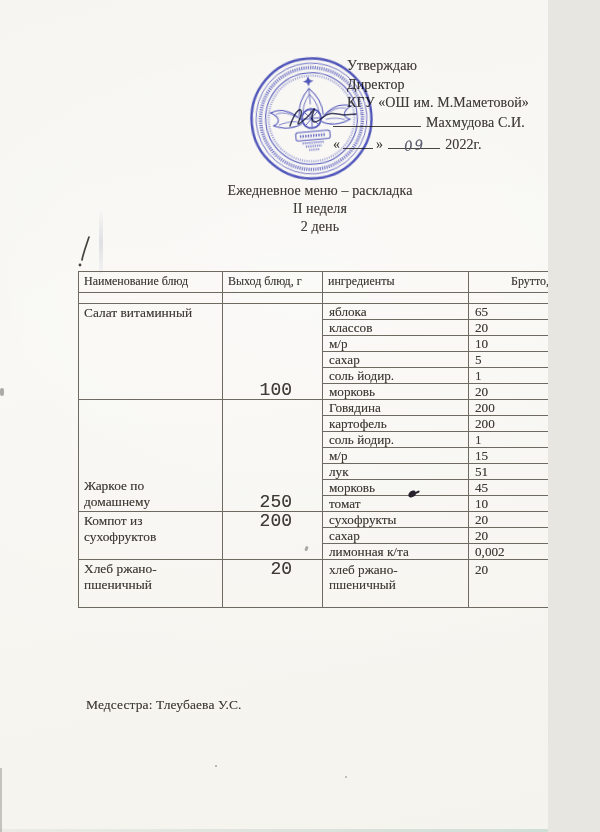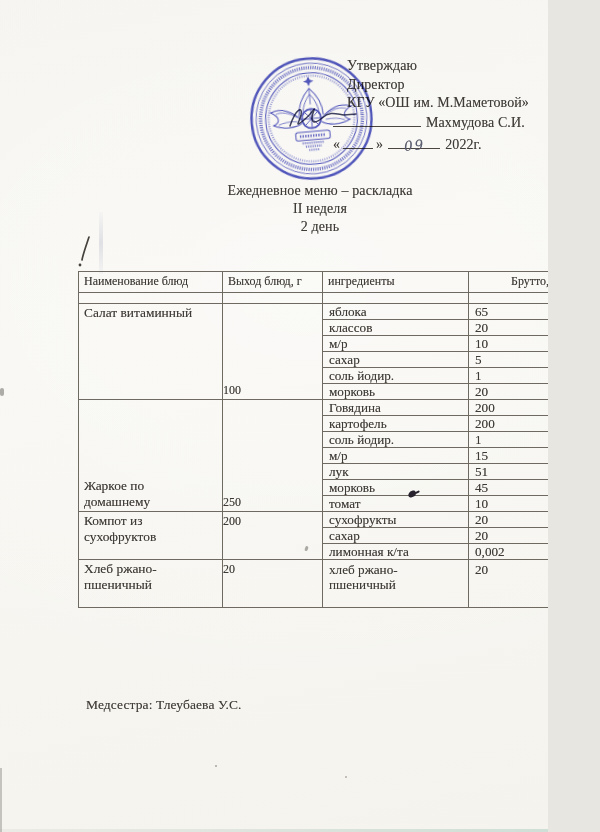--- a/index.html
+++ b/index.html
@@ -44,21 +44,21 @@
   .menu col.c1{width:144px;} .menu col.c2{width:100px;} .menu col.c3{width:146px;} .menu col.c4{width:88px;}
   .menu th, .menu td { border:1px solid #6e6961; font-weight:normal; color:#3e3a35; }
   .menu th { height:21px; vertical-align:top; text-align:left;
              font-size:12px; padding:2px 2px 0 5px; text-shadow:0 0 .6px rgba(64,60,55,.45); }
   .menu th.h-brutto { text-align:right; padding-left:0; }
   tr.spacer td { height:11px; padding:0; }
   .menu td { font-size:13.2px; line-height:15px; text-shadow:0 0 .6px rgba(64,60,55,.45); }
   td.c-ing { height:15.5px; padding:0 10px 0 6px; vertical-align:middle; }
   td.c-br  { height:15.5px; padding:0 2px 0 6px;  vertical-align:middle; }
   td.c-dish { padding:1px 20px 1px 5px; font-size:13.4px; line-height:16px; }
-  td.c-out  { text-align:left; padding-right:30px; font-size:12px; }
+  td.c-out  { text-align:right; padding-right:30px; font-size:18px;font-family:Liberation Mono, monospace; }
   .v-top { vertical-align:top; padding-top:2px; }
   .v-bottom { vertical-align:bottom; padding-bottom:1px; }
   tr.tall td { height:48px; }
   tr.tall td.c-ing, tr.tall td.c-br { vertical-align:top; padding-top:2px; }
 
   
   .nurse { position:absolute; left:86px; top:697px; font-size:13.5px; }
 
   
   .artifact { position:absolute; }

